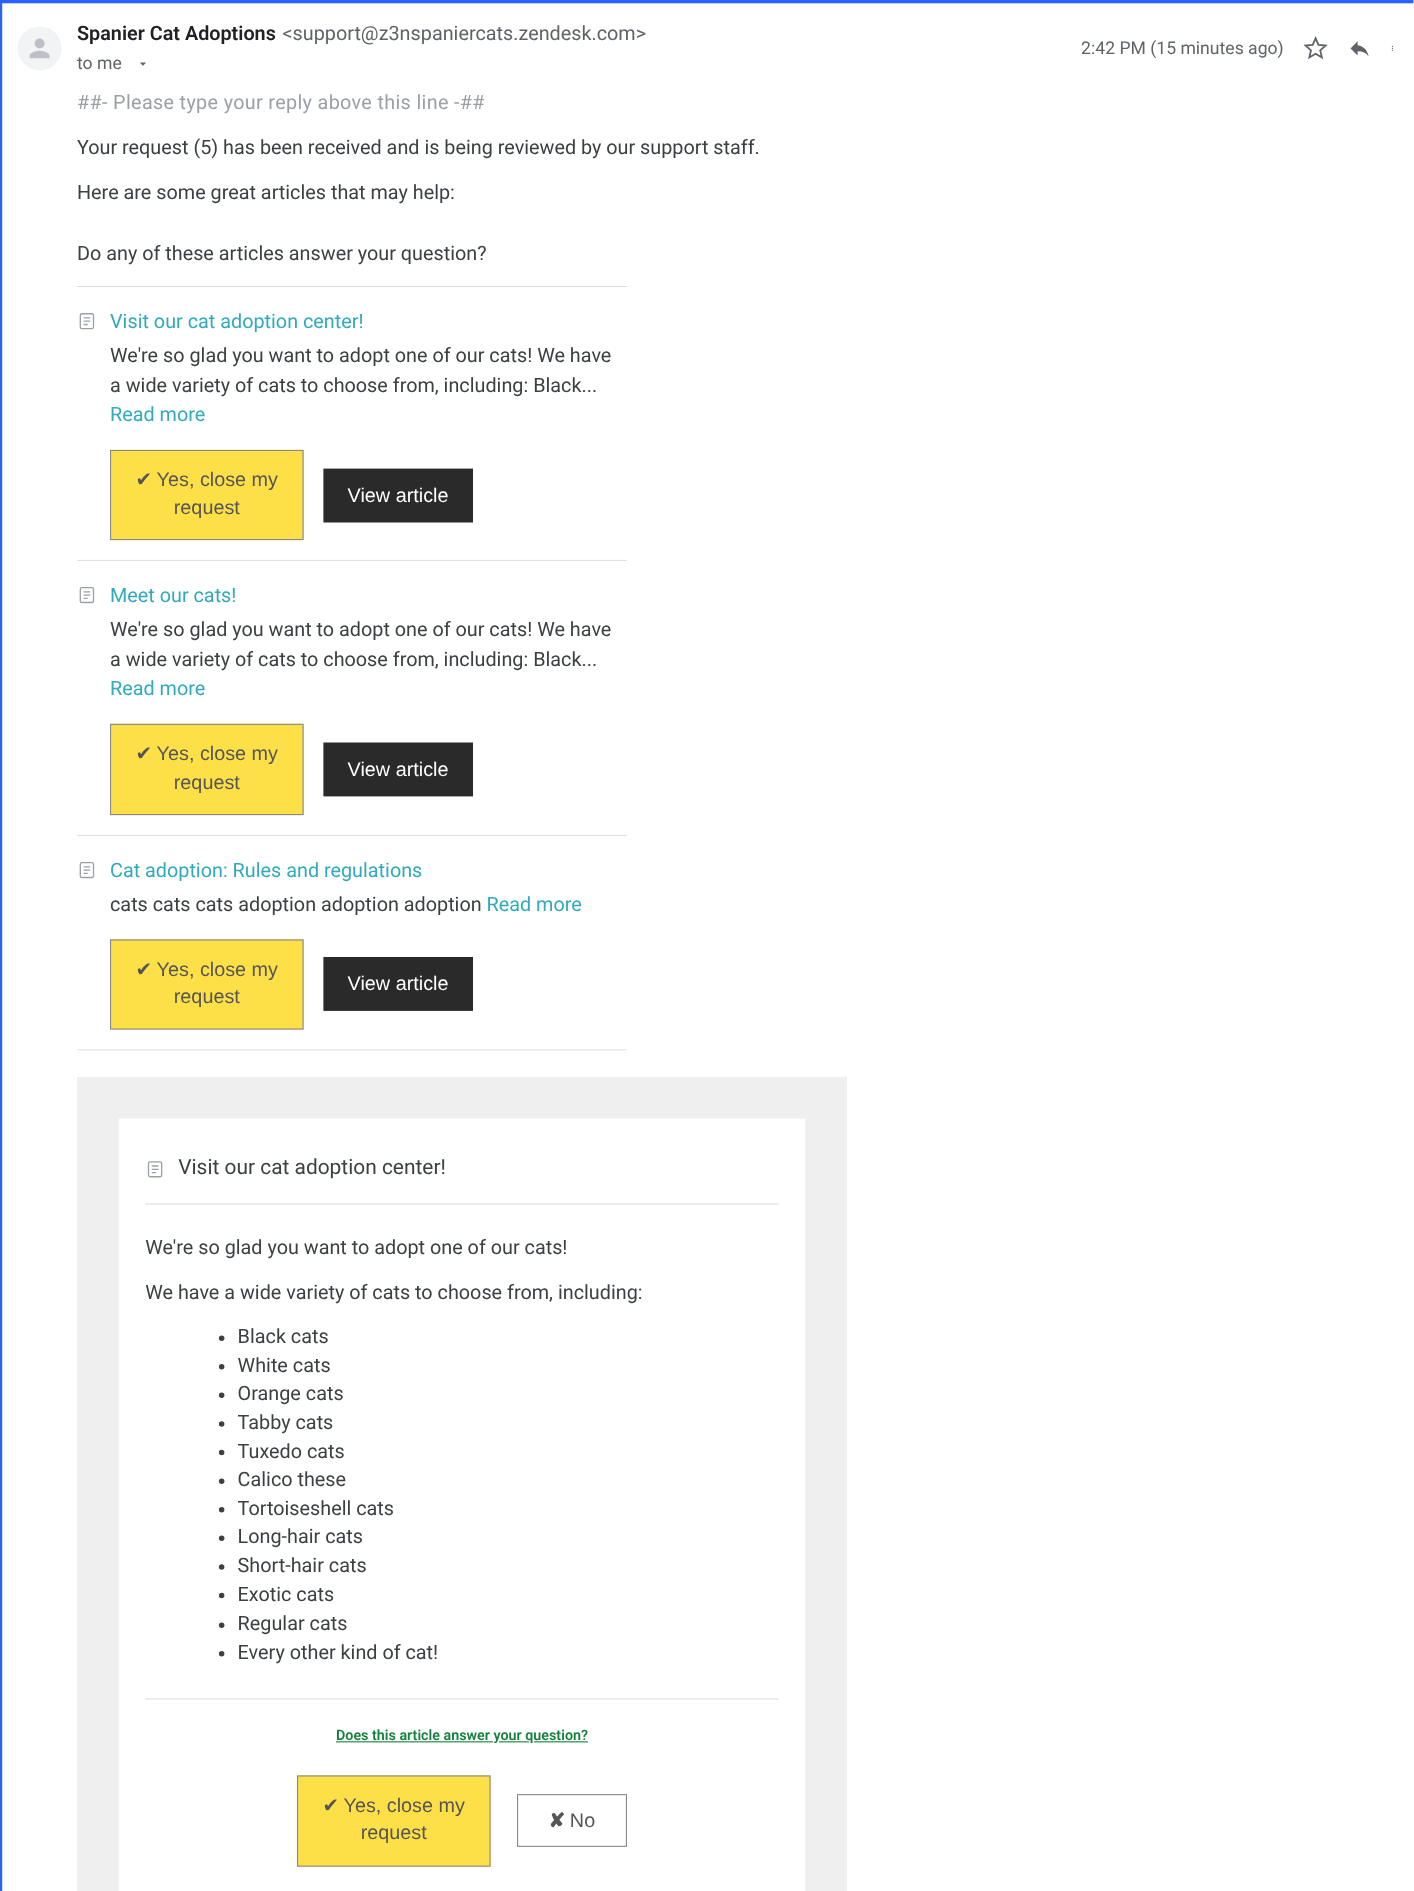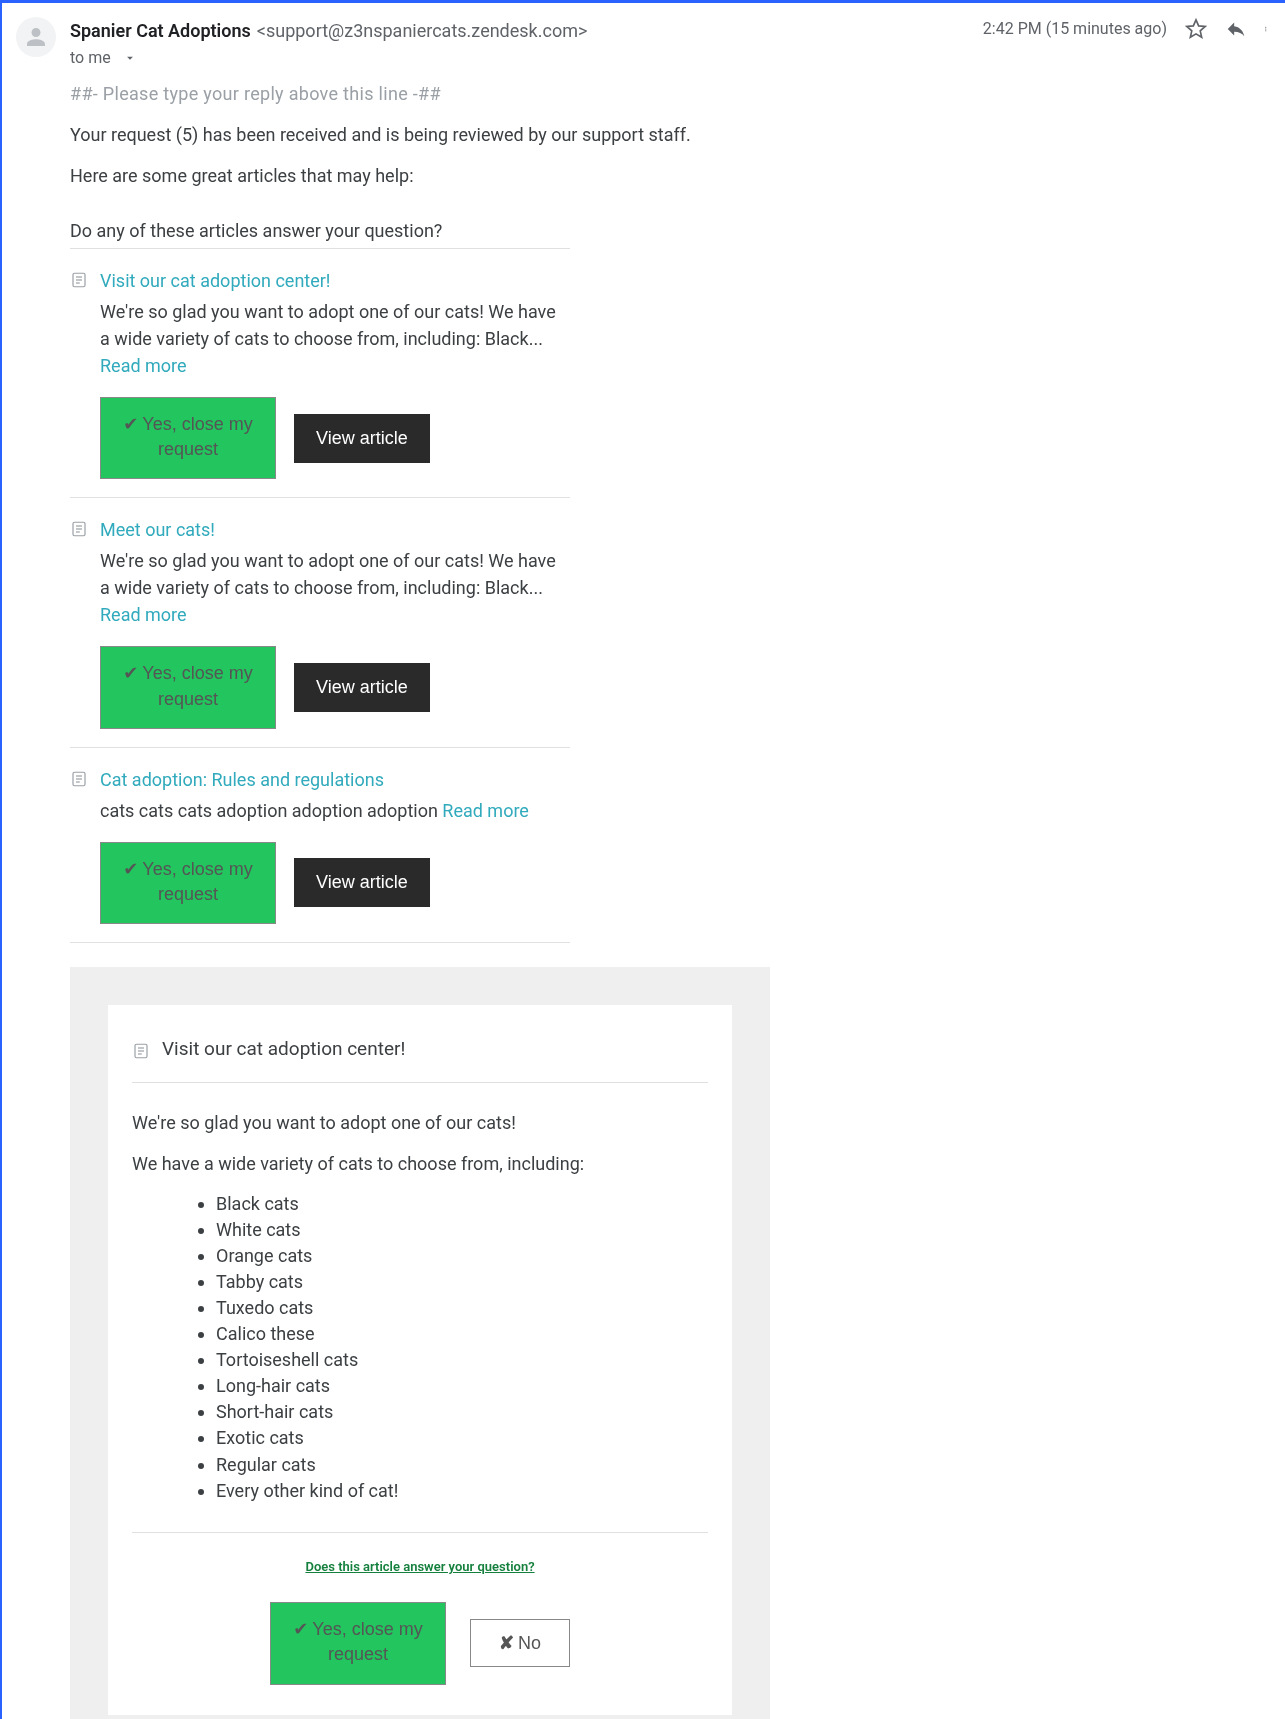--- a/index.html
+++ b/index.html
@@ -6,21 +6,21 @@
     body {
       font-family: -apple-system, BlinkMacSystemFont, 'Segoe UI', Roboto, Arial, sans-serif;
       background: #fff;
       border-top: 3px solid #2962ff;
       border-left: 2px solid #2962ff;
       color: #202124;
       font-size: 17px;
       line-height: 1.5;
     }
     .container { padding: 14px 14px 0 14px; }
-    .header { display: flex; align-items: flex-start; gap: 14px; }
+    .header { display: flex; align-items: center; gap: 14px; }
     .avatar {
       width: 40px; height: 40px;
       border-radius: 50%;
       background: #f1f3f4;
       display: flex; align-items: center; justify-content: center;
       flex-shrink: 0;
     }
     .avatar svg { width: 22px; height: 22px; fill: #bdc1c6; }
     .header-main { flex: 1; }
     .sender-line { display: flex; align-items: center; gap: 6px; font-size: 18px; flex-wrap: wrap;}
@@ -30,34 +30,34 @@
     .to-line svg { width: 14px; height: 14px; fill: #5f6368; }
     .header-right { display: flex; align-items: center; gap: 18px; }
     .timestamp { font-size: 16px; color: #5f6368; white-space: nowrap; }
     .header-icon { width: 22px; height: 22px; fill: #5f6368; cursor: pointer; }
 
     .body { padding: 10px 0 0 54px; }
     .reply-marker { color: #9aa0a6; font-size: 18px; letter-spacing: 0.3px; margin-bottom: 14px; }
     .para { margin-bottom: 14px; font-size: 18px; color: #3c4043; }
 
     .articles-wrap { max-width: 500px; margin-top: 28px; }
-    .question { font-size: 18px; color: #3c4043; padding-bottom: 4px; border-bottom: 1px solid #e0e0e0; }
+    .question { font-size: 18px; color: #3c4043; padding-bottom: 16px; border-bottom: 1px solid #e0e0e0; }
 
     .article { padding: 18px 0; border-bottom: 1px solid #e0e0e0; }
     .article-head { display: flex; align-items: flex-start; gap: 12px; }
     .doc-icon { width: 18px; height: 18px; flex-shrink: 0; margin-top: 4px; }
     .doc-icon svg { width: 18px; height: 18px; fill: none; stroke: #9aa0a6; stroke-width: 1.6; }
     .article-title { color: #30aabc; font-size: 18px; cursor: pointer; }
     .article-snippet { margin-left: 30px; font-size: 18px; color: #3c4043; margin-top: 4px; }
     .read-more { color: #30aabc; cursor: pointer; }
     .article-actions { margin-left: 30px; display: flex; align-items: center; gap: 18px; margin-top: 18px; }
 
     .btn-outline {
       border: 1px solid #888;
-      background: #22c55e;
+      background: #fde047;
       padding: 14px 22px 16px 22px;
       font-size: 18px;
       color: #555;
       cursor: pointer;
       text-align: center;
       line-height: 1.4;
       width: 176px;
     }
     .btn-outline .check { margin-right: 4px; }
     .btn-dark {

